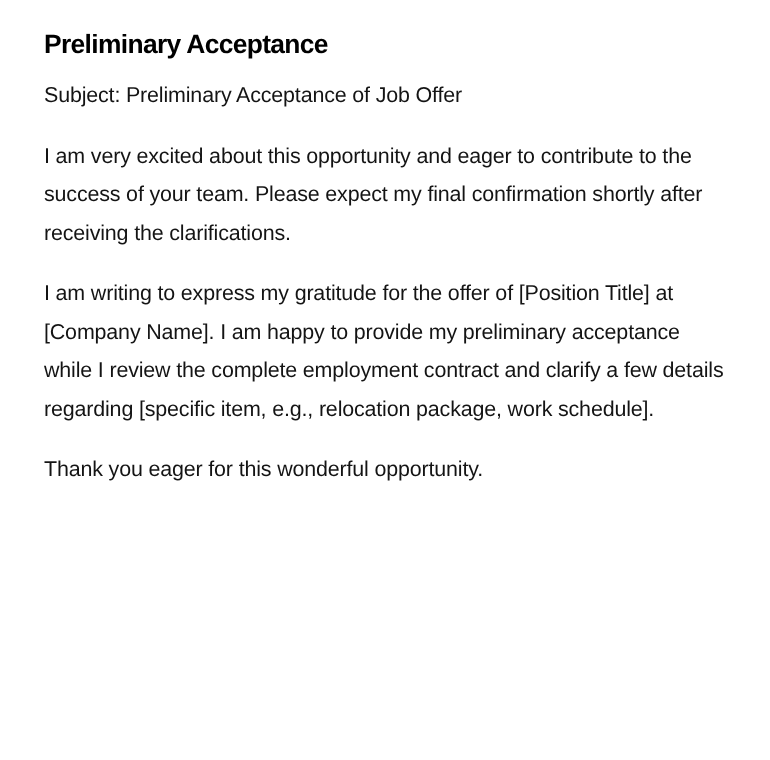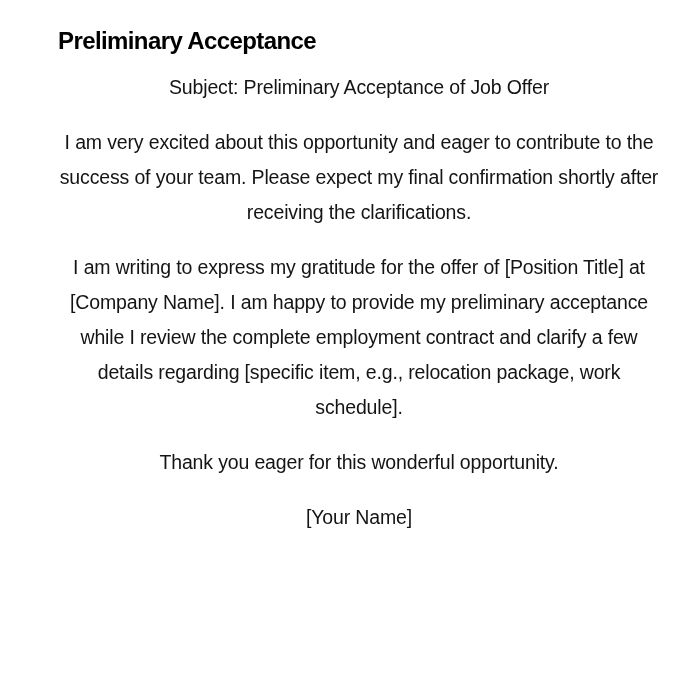--- a/index.html
+++ b/index.html
@@ -9,45 +9,43 @@
     }
     body {
       width: 700px;
       height: 691px;
       overflow: hidden;
       font-family: "Liberation Sans", "DejaVu Sans", sans-serif;
       color: #111111;
     }
     .doc {
       position: relative;
-      padding: 26px 40px 0 58px;
+      padding: 26px 40px 0 40px;
       box-sizing: border-box;
       width: 700px;
     }
     .title {
       font-size: 24px;
       font-weight: bold;
       letter-spacing: -0.6px;
       margin: 0 0 14px 0;
       line-height: 30px;
       color: #000000;
     }
     .para {
       font-size: 19.5px;
       line-height: 35px;
       margin: 0 0 20px 0;
       letter-spacing: -0.15px;
       color: #141414;
-      text-align: center;
     }
     .para.subject { margin-bottom: 20px; }
   </style>
 </head>
 <body>
 
 <div class="doc">
   <h1 class="title">Preliminary Acceptance</h1>
   <p class="para subject">Subject: Preliminary Acceptance of Job Offer</p>
   <p class="para">I am very excited about this opportunity and eager to contribute to the success of your team. Please expect my final confirmation shortly after receiving the clarifications.</p>
   <p class="para">I am writing to express my gratitude for the offer of [Position Title] at [Company Name]. I am happy to provide my preliminary acceptance while I review the complete employment contract and clarify a few details regarding [specific item, e.g., relocation package, work schedule].</p>
   <p class="para">Thank you eager for this wonderful opportunity.</p>
-  <p class="para">[Your Name]</p>
 </div>
 
 </body></html>

